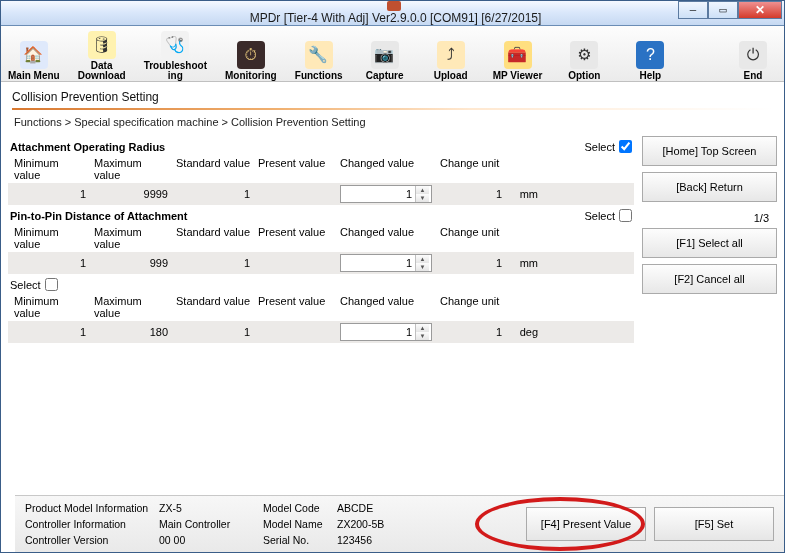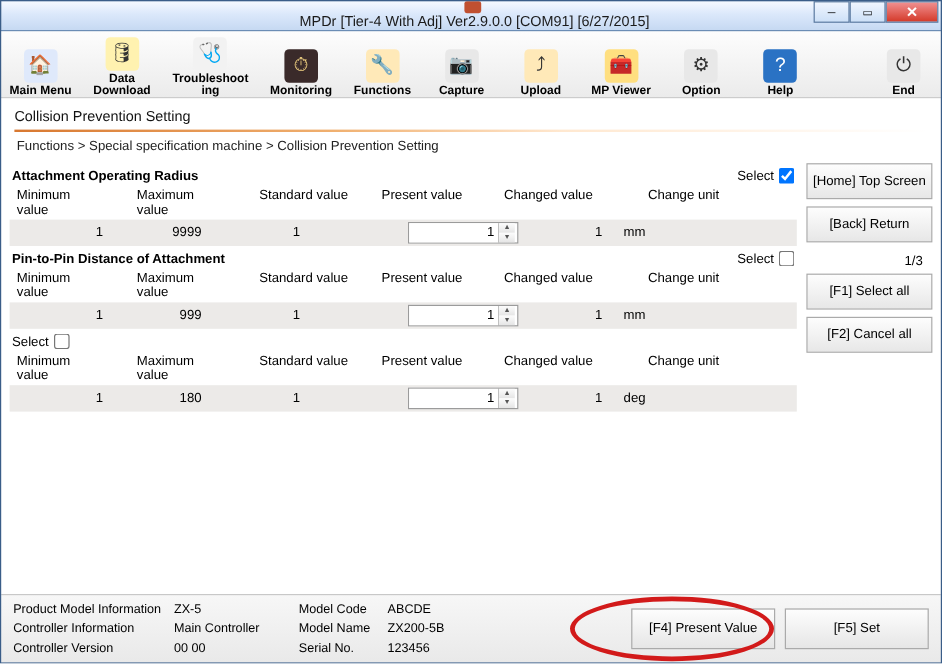--- a/index.html
+++ b/index.html
@@ -110,21 +110,20 @@
     font-weight: bold;
     font-size: 11px;
     padding: 4px 2px 2px 2px;
   }
   .section-header .sh-title { flex: 1; }
   .section-header .sh-select { font-weight: normal; margin-right: 4px; }
   .param-head {
     display: flex;
     font-size: 11px;
     padding: 2px;
-    gap: 20px;
   }
   .param-row {
     display: flex;
     background: #eceae8;
     height: 22px;
     align-items: center;
     padding: 0 2px;
   }
   .col { padding: 0 4px; text-align: right; }
   .col.min { width: 80px; }
@@ -172,21 +171,21 @@
     cursor: pointer;
   }
   .page-count {
     text-align: right;
     font-size: 11px;
     padding: 4px 8px;
   }
   
   .footer {
     position: absolute;
-    bottom: 1px; left: 1px; right: 1px;
+    bottom: 1px; left: 15px; right: 1px;
     background: linear-gradient(#f7f7f7,#e9e9e9);
     border-top: 1px solid #c8c8c8;
     display: flex;
     align-items: center;
     padding: 6px 10px;
     font-size: 10.5px;
   }
   .footer-grid {
     display: grid;
     grid-template-columns: 130px 100px 70px 80px;

